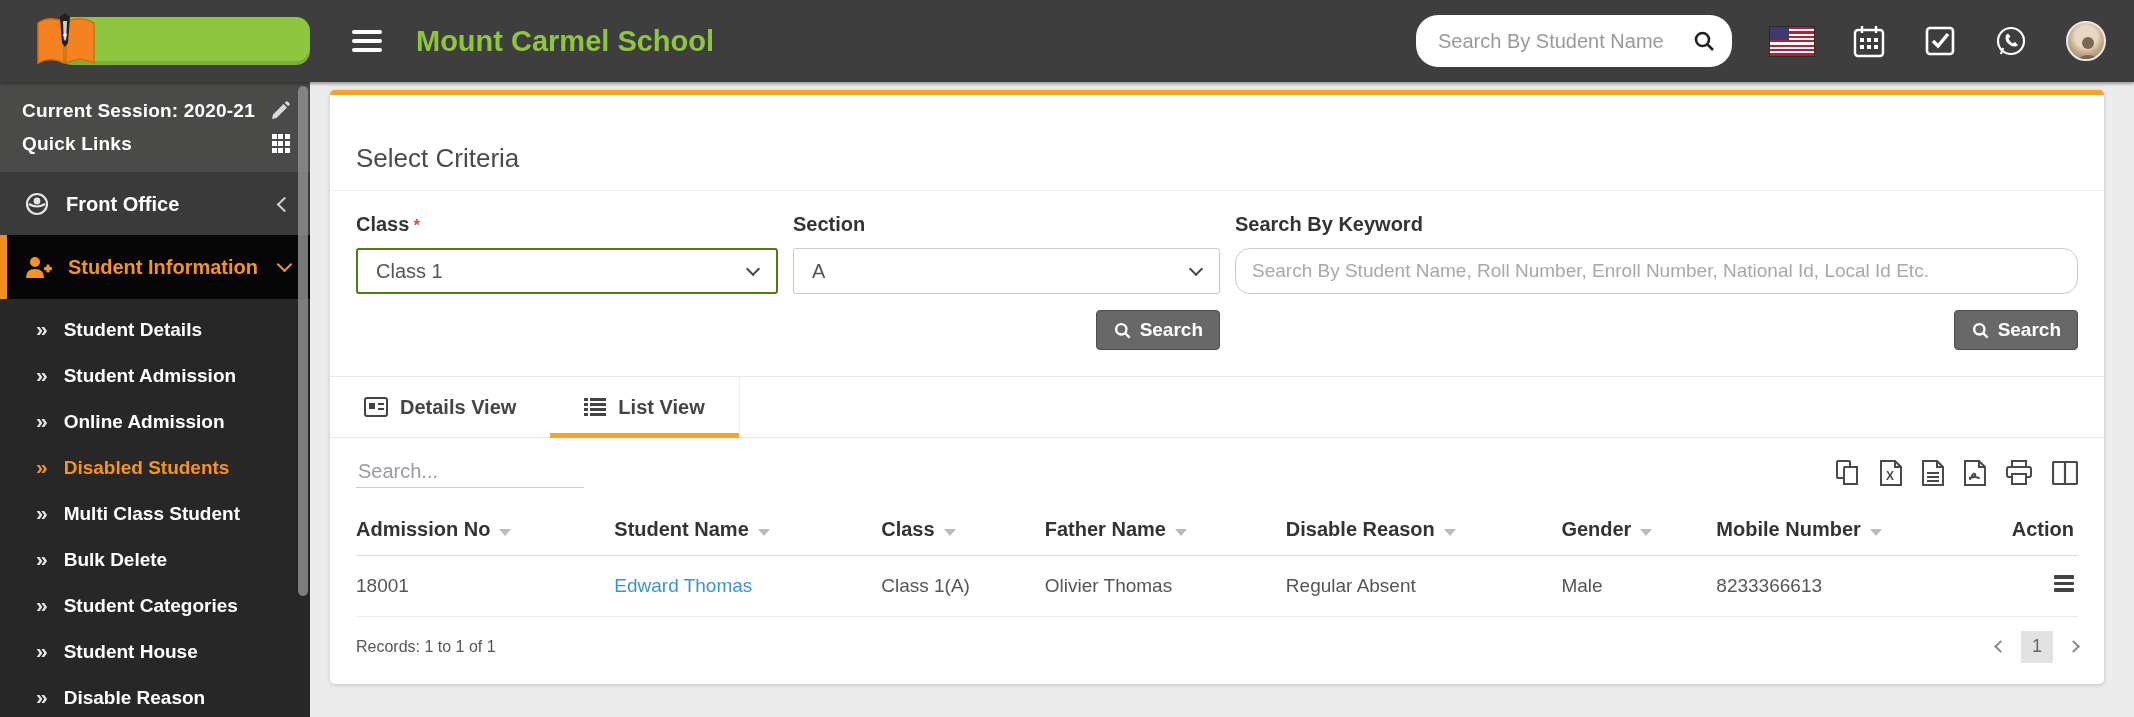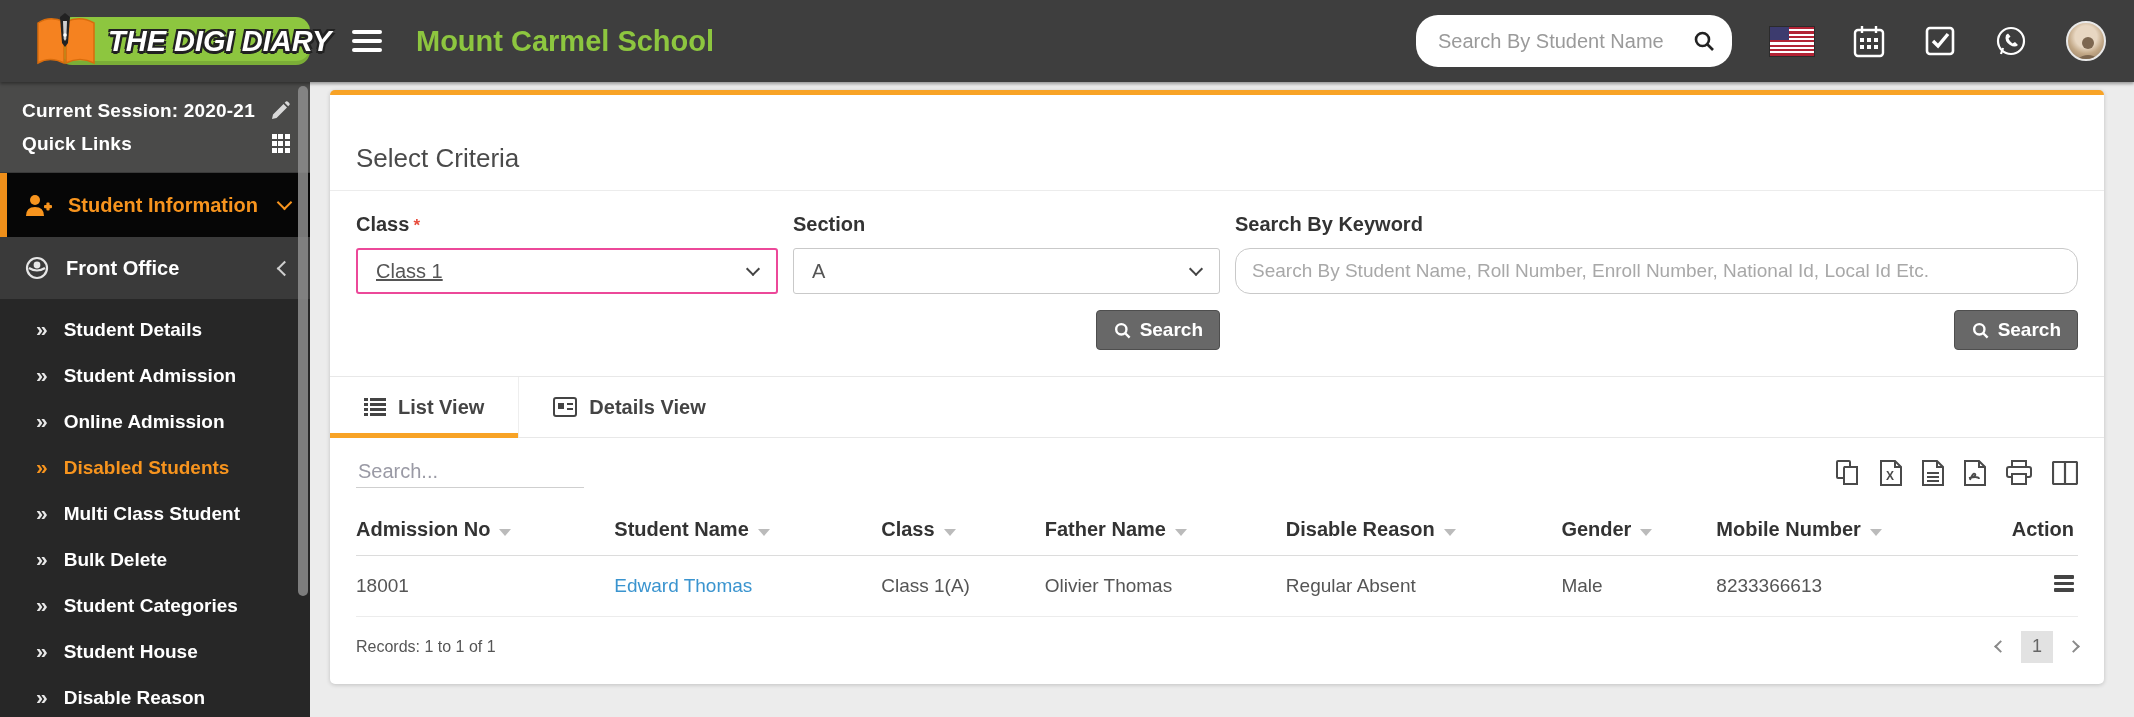--- a/index.html
+++ b/index.html
@@ -63,21 +63,21 @@
   .card { background:#fff; border-top:5px solid #f8a326; border-radius:5px; box-shadow:0 1px 4px rgba(0,0,0,.18);
           height:594px; display:flex; flex-direction:column; }
   .card-head { padding:20px 26px 16px; }
   .card-title { font-size:26px; color:#4a4a4a;margin-top:28px; }
   .divider { border-bottom:1px solid #ececec; }
   .form-row { display:grid; grid-template-columns:422px 427px 1fr; column-gap:15px; padding:22px 26px 0; }
   .f-label { font-size:20px; font-weight:bold; color:#333; margin-bottom:12px; }
   .req { color:#e74c3c; margin-left:4px; font-size:17px;}
   .select { height:46px; border:1px solid #c9c9c9; border-radius:3px; display:flex; align-items:center;
             padding:0 18px; font-size:20px; color:#555; cursor:pointer; background:#fff;}
-  .select.focused { border:2px solid #ec4899;text-decoration:underline; }
+  .select.focused { border:2px solid #4d7c0f; }
   .select .chevd { margin-left:auto; width:10px; height:10px; border:solid #444; border-width:0 2.5px 2.5px 0; transform:rotate(45deg); margin-top:-4px;}
   .text-input { height:46px; width:100%; border:1px solid #c9c9c9; border-radius:15px; padding:0 16px; font-size:19px;
                 color:#444; outline:none; font-family:"Liberation Sans",sans-serif;}
   .text-input::placeholder { color:#a8a8a8; }
   .btn-row { display:grid; grid-template-columns:422px 427px 1fr; column-gap:15px; padding:16px 26px 0; }
   .btn-cell { display:flex; justify-content:flex-end; }
   .search-btn { background:#686868; border:1px solid #4e4e4e; border-radius:4px; color:#fff; font-size:19px;
                 font-weight:bold; height:40px; padding:0 16px; display:flex; align-items:center; gap:8px; cursor:pointer;
                 font-family:"Liberation Sans",sans-serif;}
   
@@ -121,21 +121,20 @@
   <div class="header">
     <div class="logo">
       <div class="logo-pill"></div>
       <svg class="logo-book" width="72" height="56" viewBox="0 0 72 56">
         <path d="M8 10 Q20 2 34 9 L34 50 Q20 43 8 50 Z" fill="#f58220" stroke="#d86c0c" stroke-width="1.5"></path>
         <path d="M64 10 Q50 2 36 9 L36 50 Q50 43 64 50 Z" fill="#f58220" stroke="#d86c0c" stroke-width="1.5"></path>
         <path d="M30 4 L35 0 L40 4 L38 30 L35 34 L32 30 Z" fill="#222"></path>
         <path d="M33 8 L37 8 L36.3 26 L35 28 L33.7 26 Z" fill="#cfcfcf"></path>
         <circle cx="35" cy="22" r="1.8" fill="#fff"></circle>
       </svg>
-      <div class="logo-text">THE DIGI DIARY</div>
     </div>
     <div class="hamburger">
         <span></span>
         <span></span>
         <span></span>
       </div>
     <div class="school-title">Mount Carmel School</div>
 
     <div class="header-right">
       <div class="search-pill">
@@ -202,39 +201,39 @@
               <span></span>
               <span></span>
               <span></span>
               <span></span>
               <span></span>
               <span></span>
           </span>
         </div>
       </div>
 
+      <div class="menu-item">
+        <svg width="26" height="26" viewBox="0 0 26 26" fill="none" stroke="#e6e6e6" stroke-width="2.2">
+          <circle cx="13" cy="13" r="10"></circle>
+          <path d="M5 13 q8 5 16 0"></path>
+          <circle cx="13" cy="10" r="3.4" fill="#e6e6e6" stroke="none"></circle>
+        </svg>
+        <span class="mi-label">Front Office</span>
+        <span class="chev left"></span>
+      </div>
+
       <div class="menu-item active">
         <svg width="28" height="26" viewBox="0 0 28 26" fill="#f7941e">
           <circle cx="11" cy="8" r="5"></circle>
           <path d="M2 24 q0-9 9-9 q9 0 9 9 Z"></path>
           <rect x="20" y="13" width="8" height="3.2" rx="1"></rect>
           <rect x="22.4" y="10.6" width="3.2" height="8" rx="1"></rect>
         </svg>
         <span class="mi-label">Student Information</span>
         <span class="chev down"></span>
-      </div>
-
-      <div class="menu-item">
-        <svg width="26" height="26" viewBox="0 0 26 26" fill="none" stroke="#e6e6e6" stroke-width="2.2">
-          <circle cx="13" cy="13" r="10"></circle>
-          <path d="M5 13 q8 5 16 0"></path>
-          <circle cx="13" cy="10" r="3.4" fill="#e6e6e6" stroke="none"></circle>
-        </svg>
-        <span class="mi-label">Front Office</span>
-        <span class="chev left"></span>
       </div>
 
       <div class="submenu">
         <div class="submenu-item">
           <span class="dbl">»</span>
           <span class="sm-label">Student Details</span>
         </div>
         <div class="submenu-item">
           <span class="dbl">»</span>
           <span class="sm-label">Student Admission</span>
@@ -317,41 +316,41 @@
               <svg width="19" height="19" viewBox="0 0 24 24" fill="none" stroke="#fff" stroke-width="3">
                 <circle cx="10.5" cy="10.5" r="6.5"></circle>
                   <line x1="15.5" y1="15.5" x2="21" y2="21"></line>
               </svg>
               <span>Search</span>
             </button>
           </div>
         </div>
 
         <div class="tabbar">
+          <div class="tab">
+            <svg width="24" height="20" viewBox="0 0 24 20" fill="none" stroke="#444" stroke-width="2">
+              <rect x="1" y="1" width="22" height="18" rx="2"></rect>
+              <rect x="5" y="6" width="6" height="6" fill="#444" stroke="none"></rect>
+              <line x1="14" y1="7" x2="20" y2="7"></line>
+                <line x1="14" y1="12" x2="20" y2="12"></line>
+            </svg>
+            <span>Details View</span>
+          </div>
           <div class="tab active">
             <svg width="22" height="20" viewBox="0 0 22 20" fill="#444">
               <rect x="0" y="1" width="4" height="3"></rect>
                 <rect x="6" y="1" width="16" height="3"></rect>
               <rect x="0" y="6" width="4" height="3"></rect>
                 <rect x="6" y="6" width="16" height="3"></rect>
               <rect x="0" y="11" width="4" height="3"></rect>
                 <rect x="6" y="11" width="16" height="3"></rect>
               <rect x="0" y="16" width="4" height="3"></rect>
                 <rect x="6" y="16" width="16" height="3"></rect>
             </svg>
             <span>List View</span>
-          </div>
-          <div class="tab">
-            <svg width="24" height="20" viewBox="0 0 24 20" fill="none" stroke="#444" stroke-width="2">
-              <rect x="1" y="1" width="22" height="18" rx="2"></rect>
-              <rect x="5" y="6" width="6" height="6" fill="#444" stroke="none"></rect>
-              <line x1="14" y1="7" x2="20" y2="7"></line>
-                <line x1="14" y1="12" x2="20" y2="12"></line>
-            </svg>
-            <span>Details View</span>
           </div>
         </div>
 
         <div class="toolbar">
           <input class="tbl-search" type="text" placeholder="Search..." style="">
           <div class="export-icons">
             <span class="eicon">
               <svg width="24" height="26" viewBox="0 0 24 26" fill="none" stroke="#4a4a4a" stroke-width="2">
                 <rect x="1" y="1" width="13" height="17" rx="1"></rect>
                 <path d="M8 7 H21 V24 H8 V18" fill="#fff"></path>

